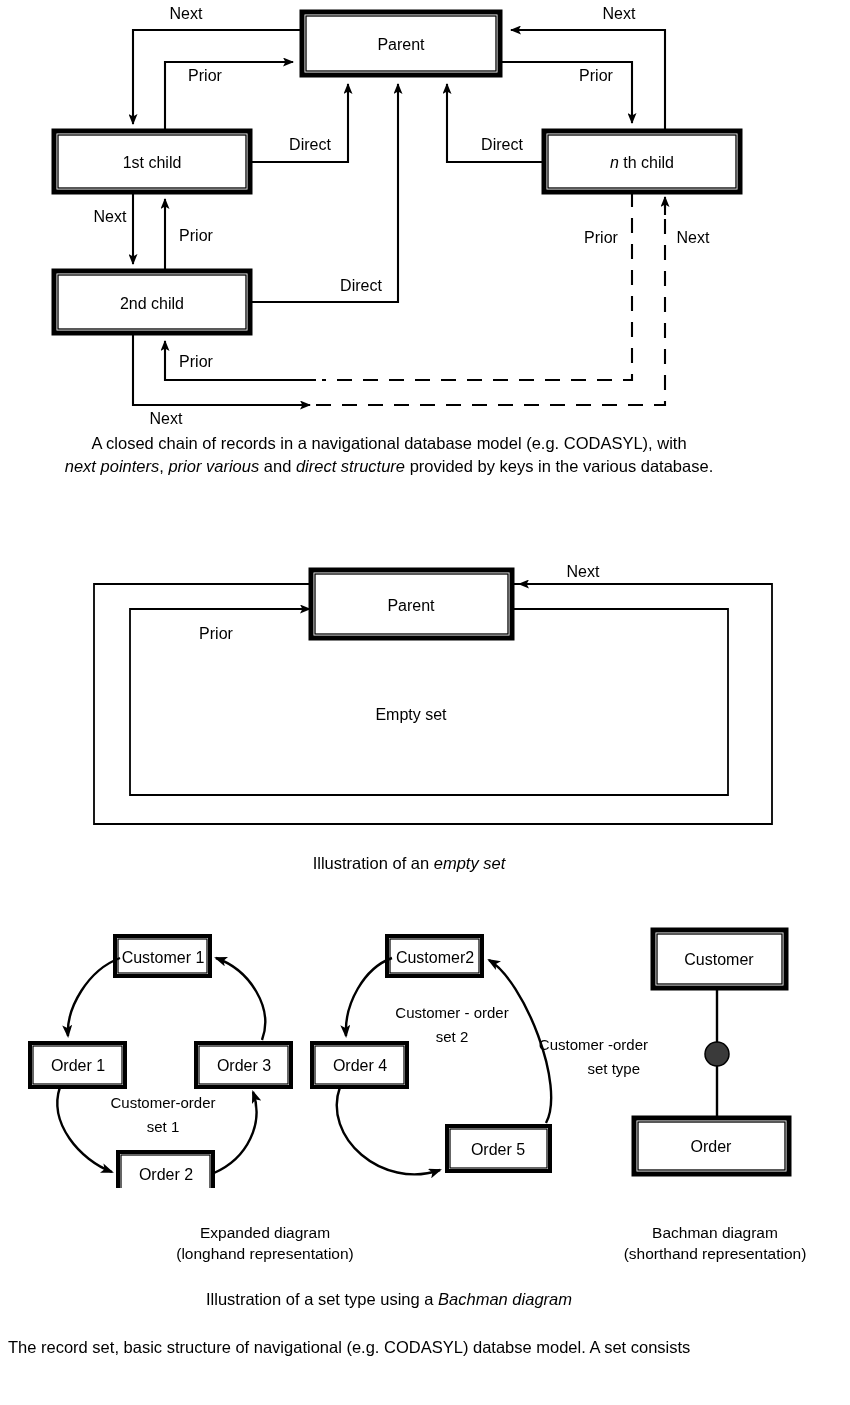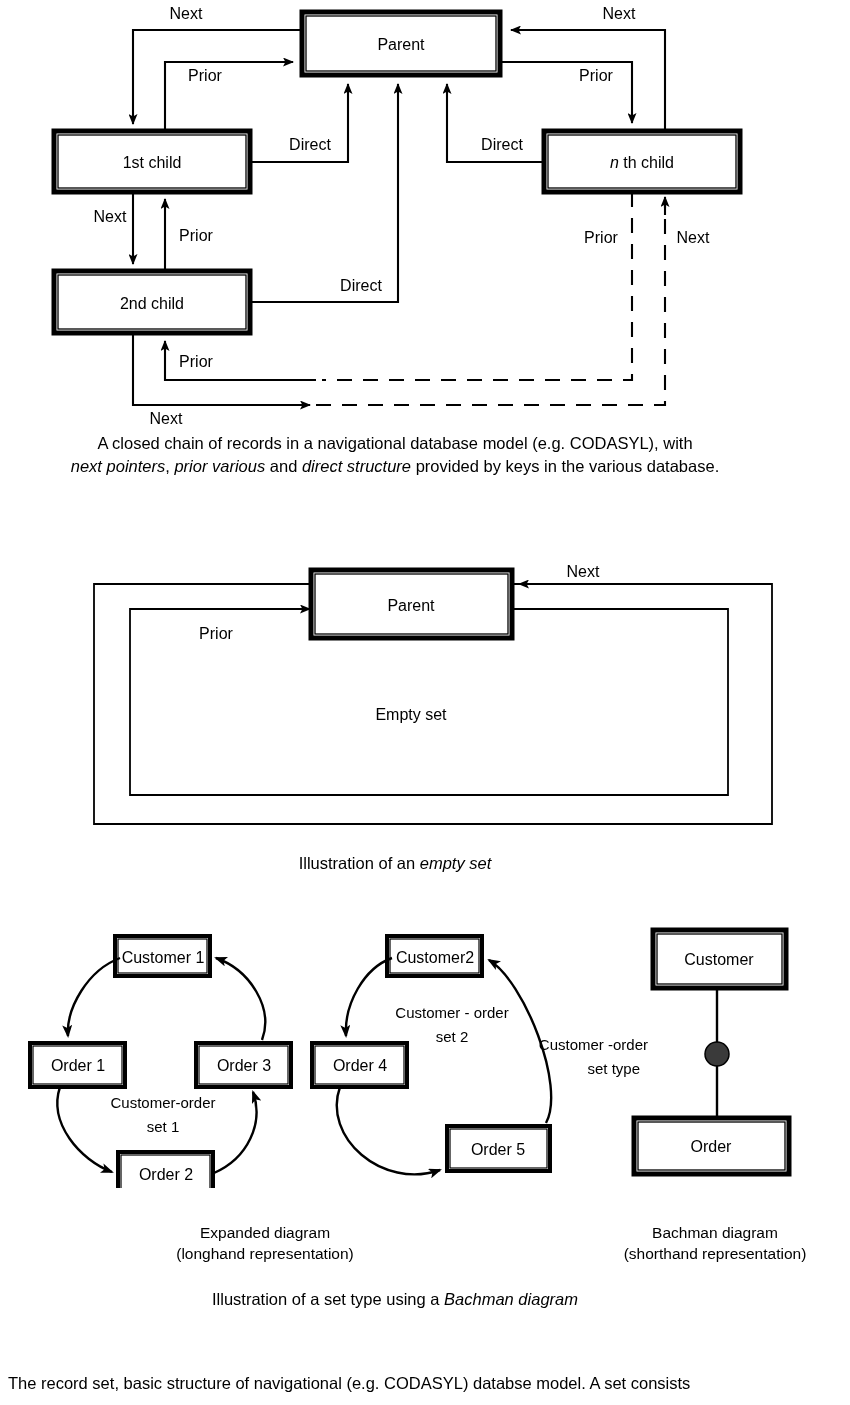--- a/index.html
+++ b/index.html
@@ -21,21 +21,21 @@
     width: 850px;
     height: 1405px;
   }
   svg.fig {
     position: absolute;
     left: 0;
     display: block;
   }
   .caption {
     position: absolute;
-    left: 6px;
+    left: 0;
     width: 778px;
     text-align: center;
     font-family: "Liberation Sans", sans-serif;
     font-size: 16.5px;
     line-height: 23px;
     color: #000;
   }
   .caption b {
     font-weight: normal;
     font-style: italic;
@@ -44,21 +44,20 @@
     font-size: 15.5px;
     line-height: 21px;
   }
   .body-text {
     position: absolute;
     left: 8px;
     width: 836px;
     text-align: left;
     font-size: 16.5px;
     line-height: 25px;
-    margin-top: 36px;
   }
   text {
     font-family: "Liberation Sans", sans-serif;
     fill: #000;
   }
   .lbl { font-size: 16px; }
   .boxlbl { font-size: 16px; }
   .smalllbl { font-size: 15px; }
 </style>
 </head>
@@ -162,21 +161,21 @@
       <rect x="311" y="18" width="201" height="68" fill="#fff" stroke="#000" stroke-width="5"></rect>
       <rect x="315" y="22" width="193" height="60" fill="#fff" stroke="#000" stroke-width="1.3"></rect>
       <text class="boxlbl" x="411" y="59" text-anchor="middle">Parent</text>
     </g>
 
     <text class="lbl" x="583" y="25" text-anchor="middle">Next</text>
     <text class="lbl" x="216" y="87" text-anchor="middle">Prior</text>
     <text class="boxlbl" x="411" y="168" text-anchor="middle">Empty set</text>
   </svg>
 
-  <div class="caption" style="top:852px;">
+  <div class="caption" style="top:852px;padding-left:20px;">
     <div><span>Illustration of an </span><b>empty set</b></div>
   </div>
 
   <svg class="fig" id="fig3" style="top:918px;" width="850" height="270" viewBox="0 0 850 270">
     <defs>
       <marker id="ah3" markerWidth="13" markerHeight="10" refX="11" refY="5" orient="auto" markerUnits="userSpaceOnUse">
         <path d="M0,0 L13,5 L0,10 L3,5 Z" fill="#000"></path>
       </marker>
     </defs>
 

